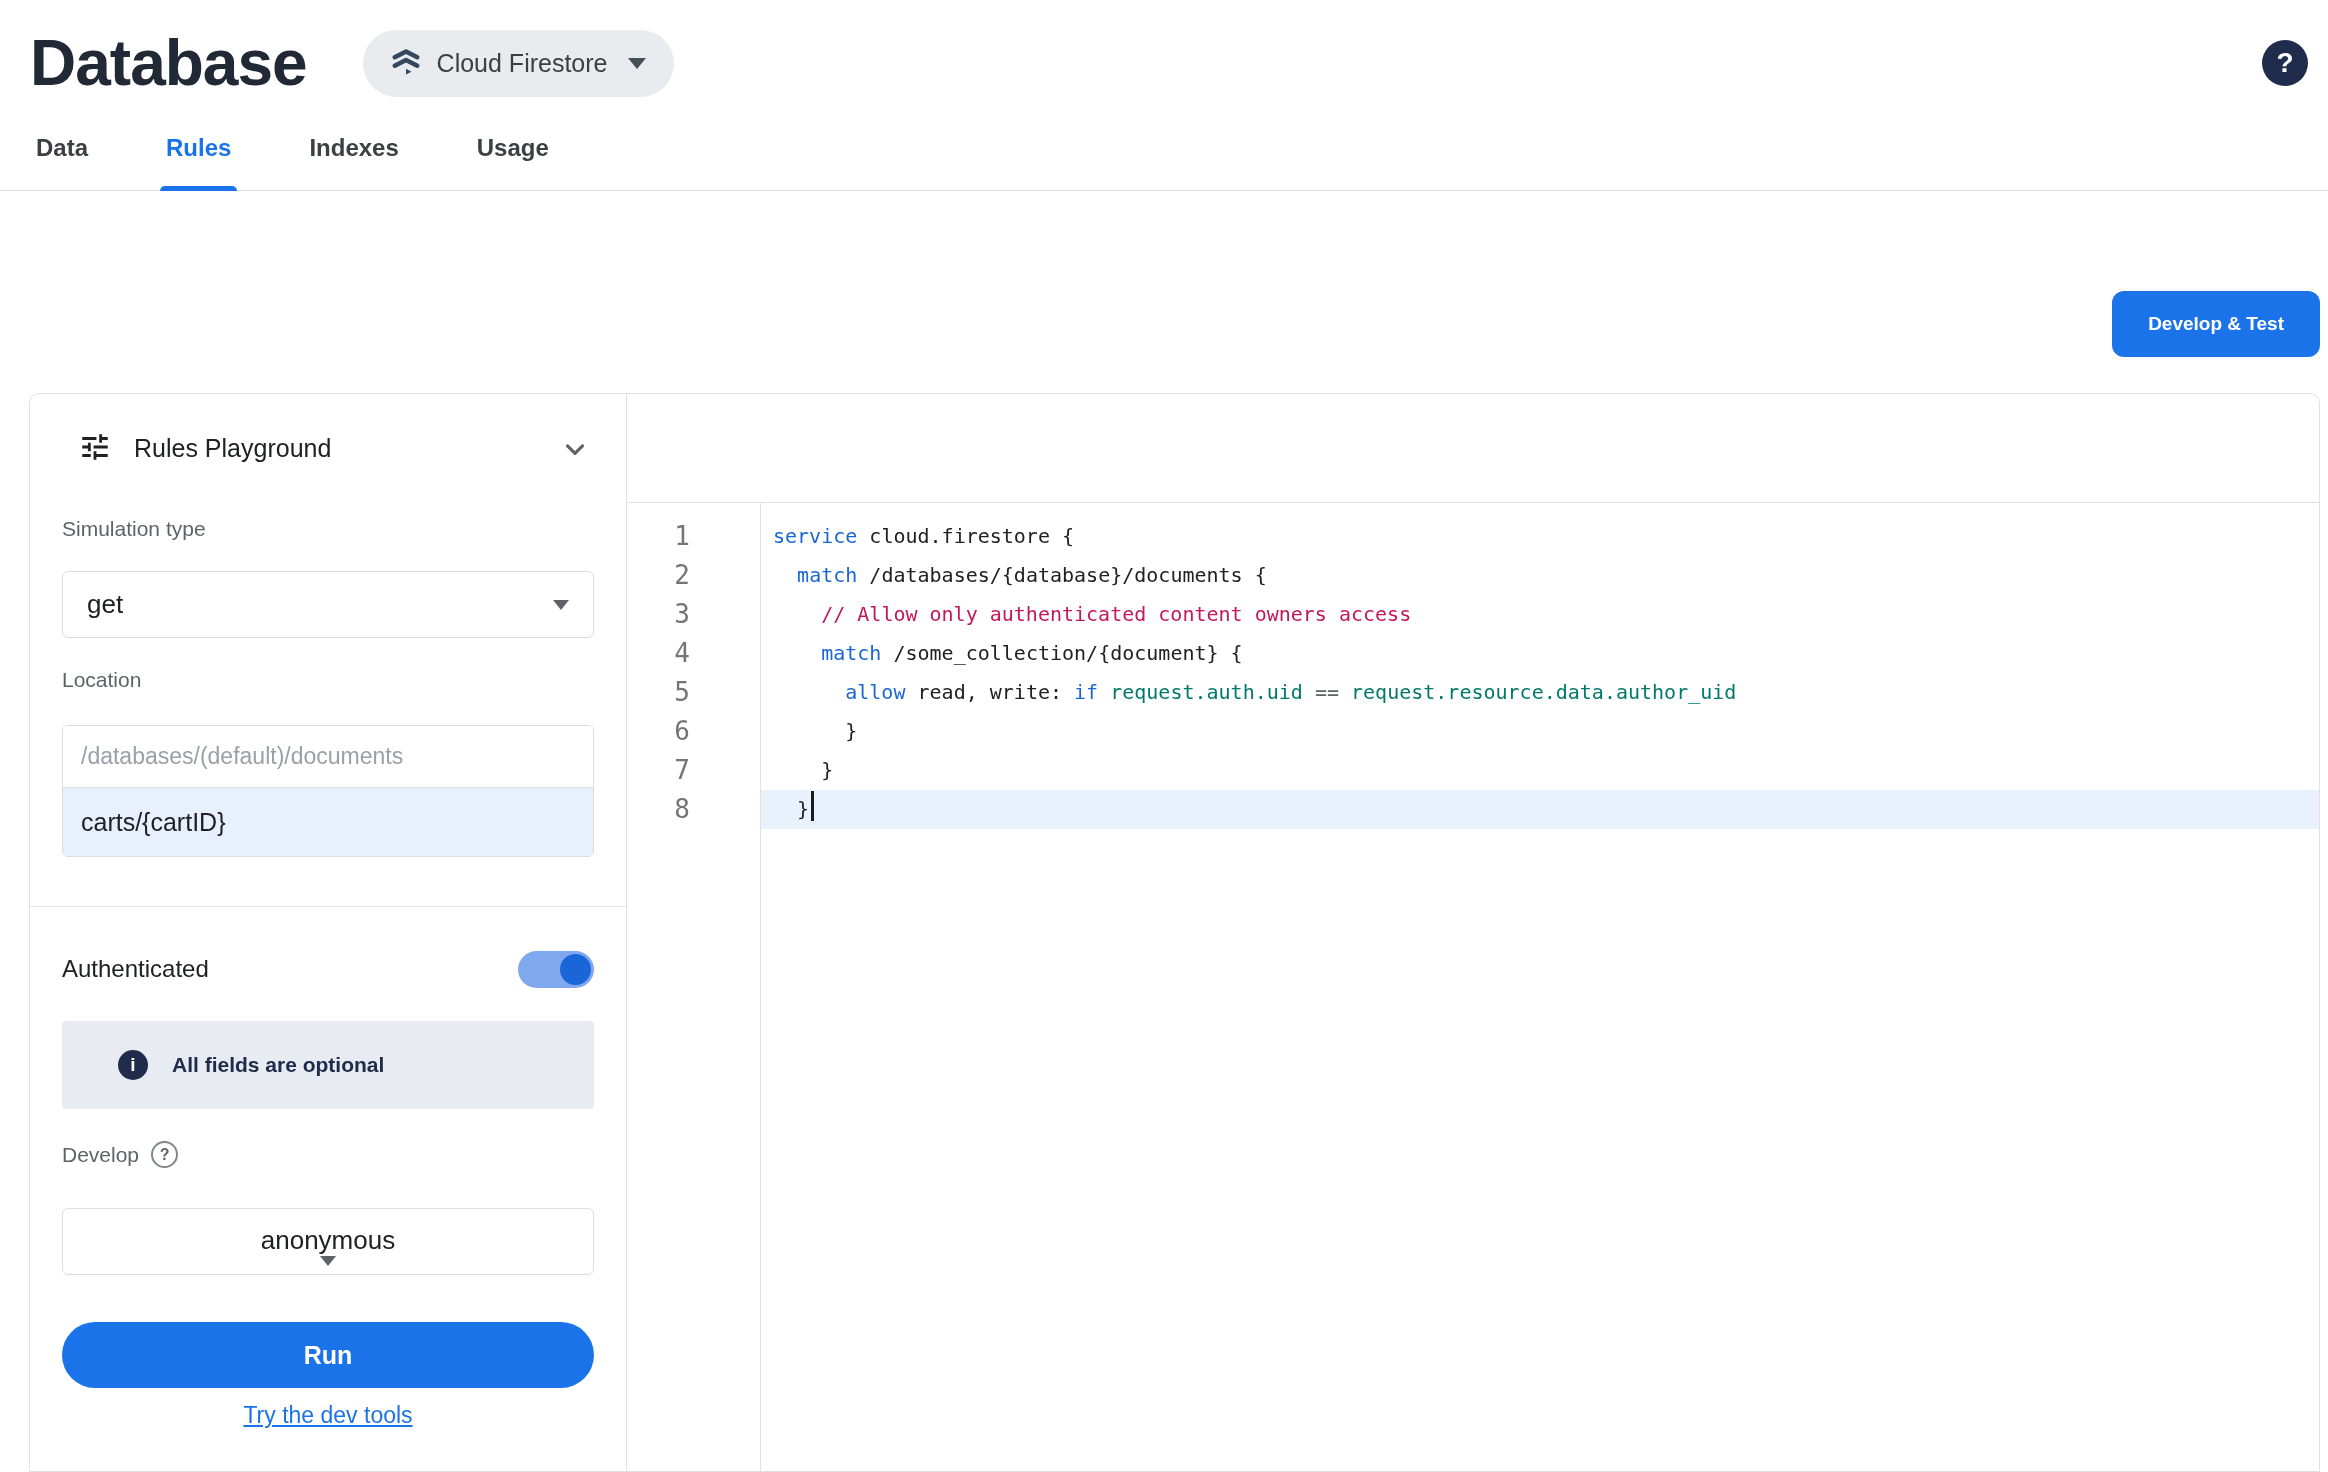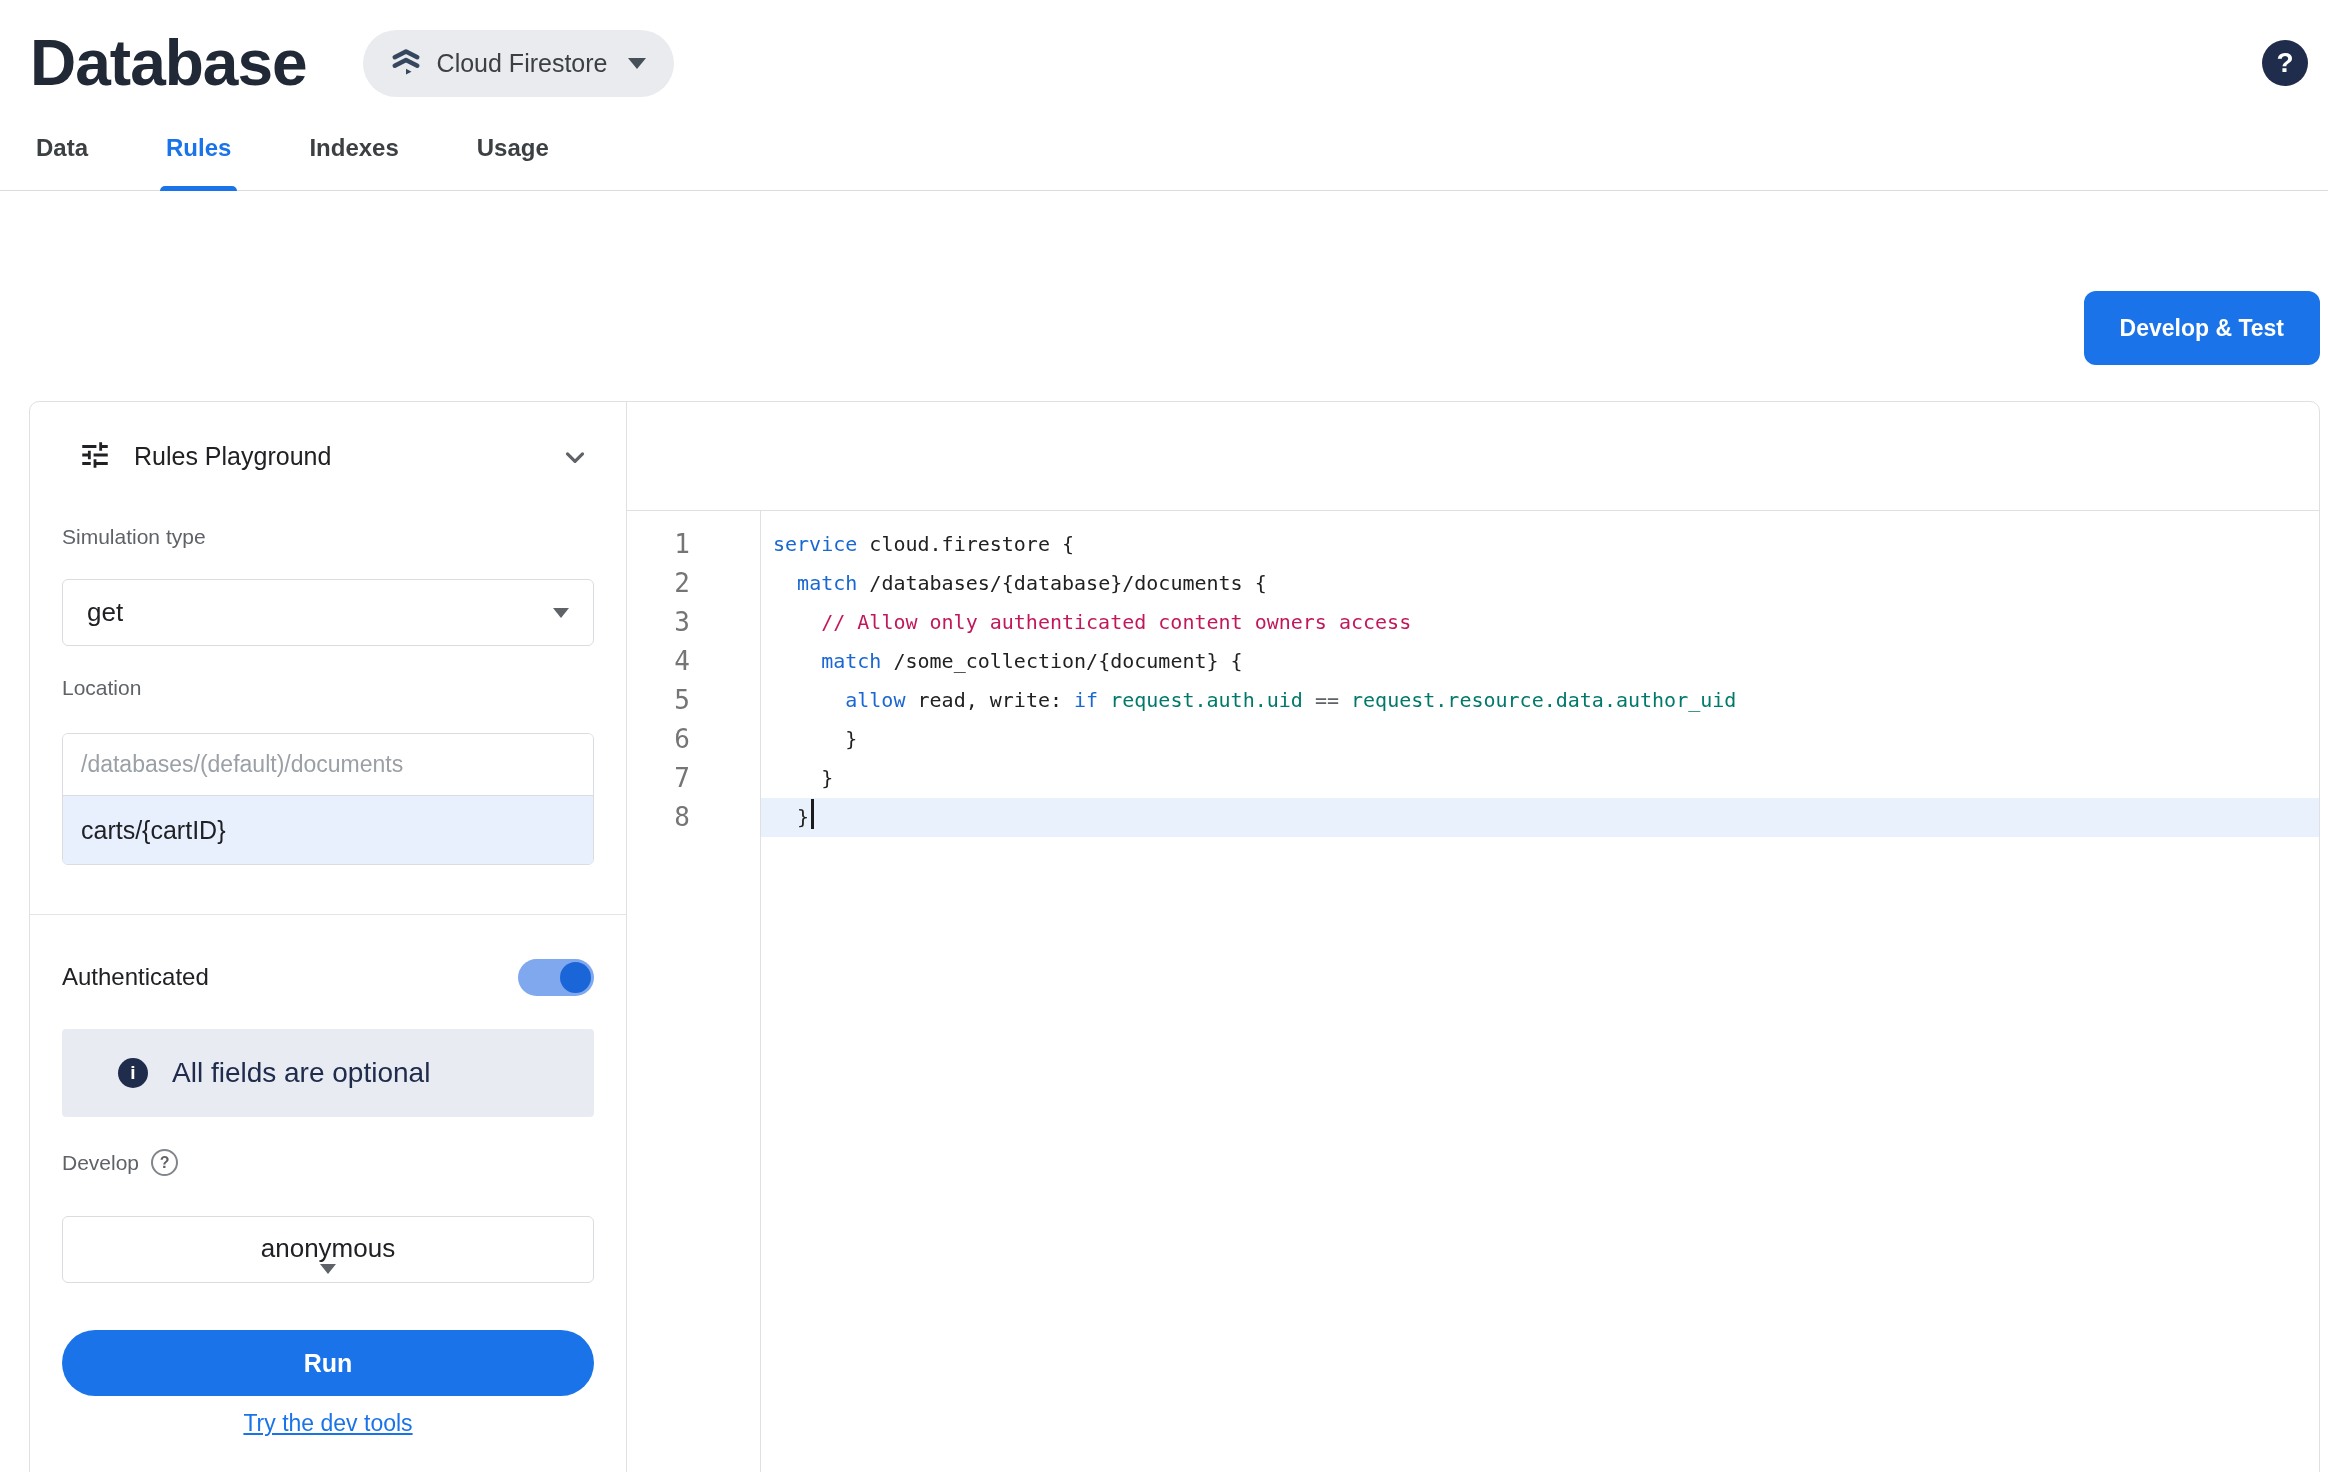--- a/index.html
+++ b/index.html
@@ -15,21 +15,21 @@
   .help-btn { margin-left:auto; width:46px; height:46px; border-radius:50%; background:var(--navy,#202c4c); color:#fff; border:none; display:flex; align-items:center; justify-content:center; font-size:28px; font-weight:700; cursor:pointer; }
 
   
   .tab-bar { display:flex; align-items:stretch; gap:66px; padding-left:30px; height:85px; border-bottom:1px solid #dadce0; }
   .tab { display:flex; align-items:center; font-size:24px; font-weight:700; color:#3c4043; padding:0 6px; position:relative; cursor:pointer; }
   .tab.active { color:var(--accent-blue,#1a73e8); }
   .tab.active::after { content:""; position:absolute; left:0; right:0; bottom:-1px; height:5px; background:var(--accent-blue,#1a73e8); border-radius:5px 5px 0 0; }
 
   
   .actions-row { display:flex; justify-content:flex-end; padding:100px 8px 36px 0; }
-  .develop-btn { background:var(--accent-blue,#1a73e8); color:#fff; border:none; border-radius:12px; height:74px; padding:0 36px; font-size:23px; font-weight:700; font-family:"Liberation Sans",sans-serif; cursor:pointer; }
+  .develop-btn { background:var(--accent-blue,#1a73e8); color:#fff; border:none; border-radius:12px; height:66px; padding:0 36px; font-size:19px; font-weight:700; font-family:"Liberation Sans",sans-serif; cursor:pointer; }
 
   
   .main-panel { margin:0 8px 0 29px; height:1079px; border:1px solid #e0e0e0; border-radius:10px 10px 0 0; display:flex; overflow:hidden; background:#fff; }
 
   
   .playground { width:597px; flex:0 0 597px; border-right:1px solid #e0e0e0; display:flex; flex-direction:column; }
   .pg-header { height:109px; display:flex; align-items:center; padding:0 36px 0 48px; cursor:pointer; }
   .pg-title { font-size:25px; color:#202124; margin-left:22px; }
   .pg-collapse { margin-left:auto; display:flex; }
   .pg-body { padding:0 32px; }
@@ -42,21 +42,21 @@
   .location-group { margin-top:33px; border:1px solid #dadce0; border-radius:6px; overflow:hidden; }
   .loc-prefix { height:61px; line-height:61px; padding:0 18px; font-size:23px; color:#9aa0a6; background:#fff; white-space:nowrap; overflow:hidden; }
   .loc-input { display:block; width:100%; height:69px; border:none; border-top:1px solid #dadce0; background:var(--location-highlight-bg,#e8f0fe); padding:0 18px; font-size:25px; color:#202124; font-family:"Liberation Sans",sans-serif; outline:none; }
   .pg-divider { margin-top:49px; height:0; border-top:1px solid #e3e5e8; }
   .auth-row { margin-top:42px; height:40px; display:flex; align-items:center; justify-content:space-between; }
   .auth-label { font-size:24px; color:#202124; }
   .switch { width:76px; height:37px; border-radius:19px; background:var(--toggle-track,#7fa8ef); position:relative; display:inline-block; cursor:pointer; }
   .switch .knob { position:absolute; right:3px; top:3px; width:31px; height:31px; border-radius:50%; background:var(--toggle-knob,#1a66d9); }
   .info-banner { margin-top:32px; height:88px; background:var(--info-banner-bg,#e8ebf2); border-radius:4px; display:flex; align-items:center; padding-left:56px; gap:24px; }
   .info-icon { width:30px; height:30px; border-radius:50%; background:var(--navy,#202c4c); color:#fff; font-size:19px; font-weight:700; display:flex; align-items:center; justify-content:center; flex:0 0 30px; }
-  .info-text { font-size:28px; font-weight:400; color:var(--navy,#202c4c); }
+  .info-text { font-size:21px; font-weight:700; color:var(--navy,#202c4c); }
   .provider-row { margin-top:32px; display:flex; align-items:center; gap:12px; }
   .help-small { width:27px; height:27px; border-radius:50%; border:2px solid #80868b; color:#5f6368; font-size:16px; font-weight:700; display:inline-flex; align-items:center; justify-content:center; cursor:pointer; }
   .provider-select { margin-top:40px;flex-direction:column; }
   .run-btn { margin-top:47px; width:100%; height:66px; border:none; border-radius:33px; background:var(--accent-blue,#1a73e8); color:#fff; font-size:25px; font-weight:700; font-family:"Liberation Sans",sans-serif; cursor:pointer; }
   .dev-q { margin-top:43px; text-align:center; font-size:23px; color:#202124; }
   .dev-link { display:block; margin:14px auto 0; text-align:center; font-size:23px; color:var(--accent-blue,#1a73e8); text-decoration:underline; cursor:pointer; width:fit-content; }
 
   
   .editor { flex:1; display:flex; flex-direction:column; min-width:0; }
   .editor-toolbar { height:109px; border-bottom:1px solid #e0e0e0; flex:0 0 auto; }

